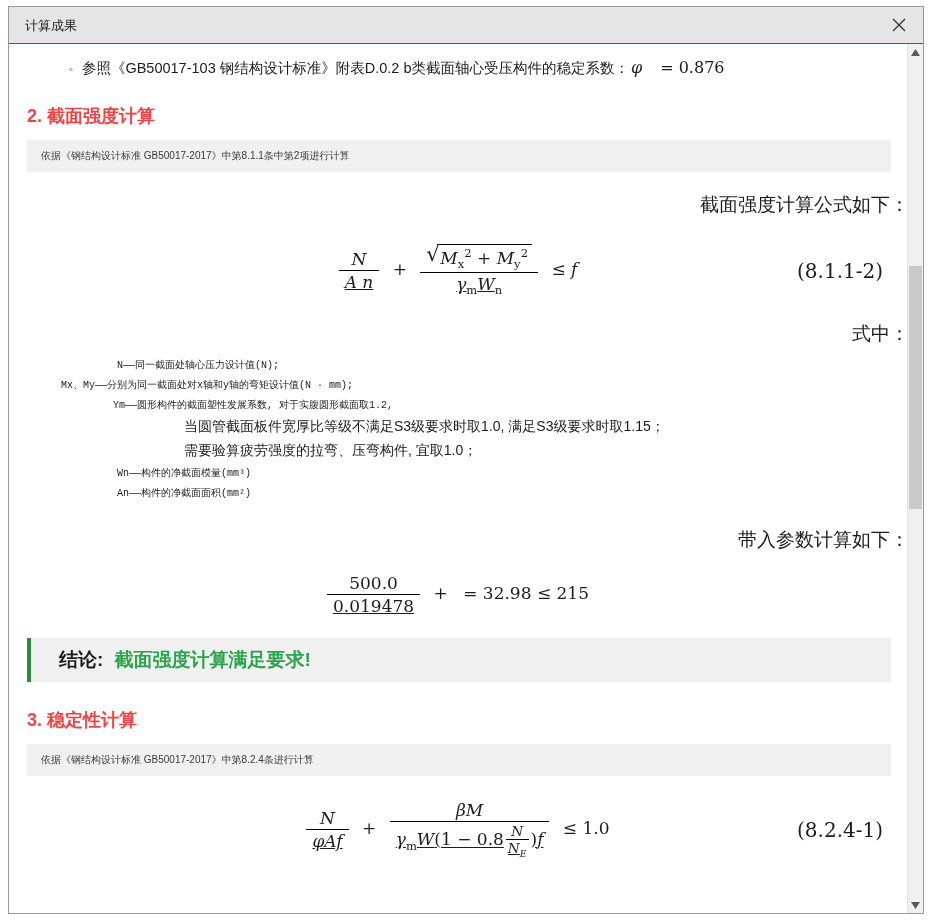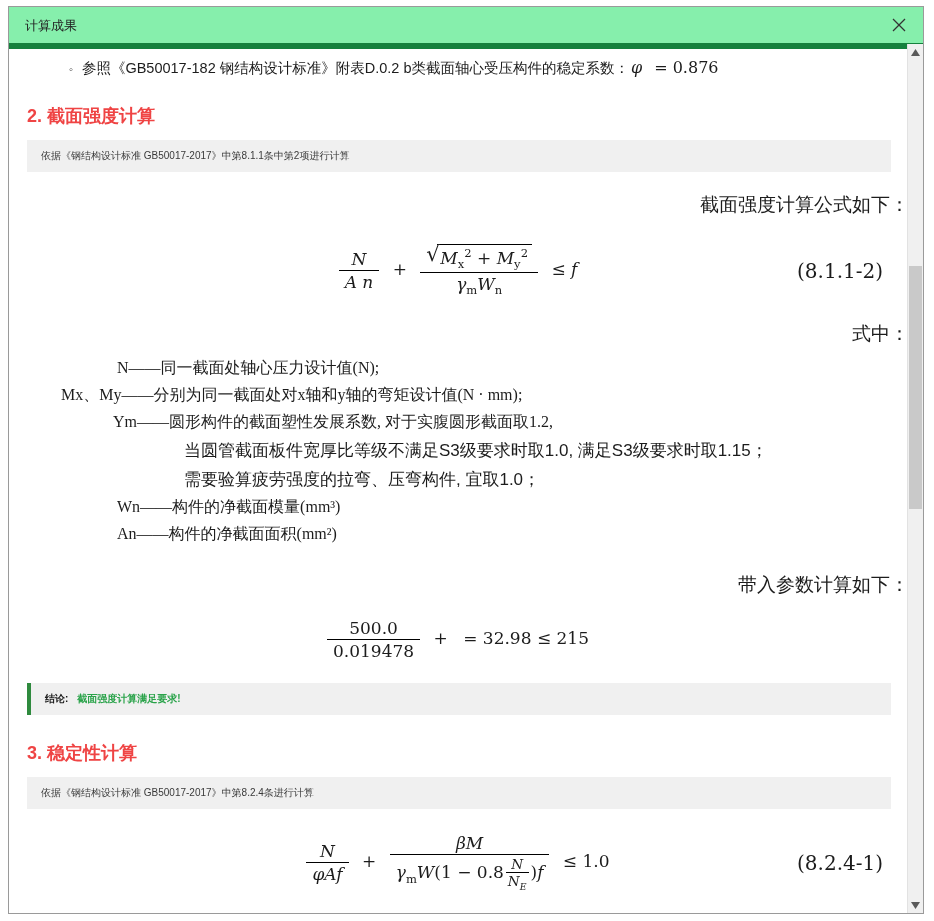--- a/index.html
+++ b/index.html
@@ -20,22 +20,22 @@
     width: 916px;
     height: 908px;
     background: #ffffff;
     border: 1px solid #9a9a9a;
     box-sizing: border-box;
     overflow: hidden;
   }
   .titlebar {
     position: relative;
     height: 36px;
-    border-bottom: 6px solid #15803d;
-    background: #86efac;
+    border-bottom: 1px solid #15803d;
+    background: #e5e5e5;
   }
   .title-text {
     position: absolute;
     left: 16px;
     top: 10px;
     font-size: 13px;
     color: #222222;
   }
   .close-btn {
     position: absolute;
@@ -151,47 +151,47 @@
     font-family: "DejaVu Serif", serif;
     font-size: 20px;
     color: #1c1c1c;
   }
   .defs {
     margin: 8px 0 0 0;
     font-size: 14.5px;
   }
   .defs .d-line {
     padding: 3px 0;
-    font-family: Liberation Serif, serif;
-    font-size: 16px;
-  }
-  .defs .d-line.cjk { font-family: "Liberation Sans", sans-serif; font-size: 17px; }
+    font-family: Liberation Mono, monospace;
+    font-size: 10px;
+  }
+  .defs .d-line.cjk { font-family: "Liberation Sans", sans-serif; font-size: 14px; }
   .indent-1 { margin-left: 108px; }
   .indent-3 { margin-left: 175px; }
 
   .conclusion {
     background: #f0f0f0;
     margin: 22px 18px 0 18px;
-    padding: 9px 14px;
-    font-size: 10px;
+    padding: 9px 28px;
+    font-size: 19px;
     border-left: 4px solid #2f8a3e;
   }
   .conclusion .c-label { font-weight: bold; color: #1c1c1c; }
   .conclusion .c-value { font-weight: bold; color: #2aa34a; }
 
   
   .mi { font-style: italic; font-family: "DejaVu Serif", serif; }
   .frac {
     display: inline-block;
     vertical-align: middle;
     text-align: center;
     margin: 0 3px;
   }
   .frac .num { display: block; padding: 0 6px 1px 6px; border-bottom: 1px solid #000; }
-  .frac .den { display: block; padding: 1px 6px 0 6px; }
+  .frac .den { display: block; padding: 1px 6px 0 6px; text-decoration: underline; }
   .sqrt {
     display: inline-block;
     vertical-align: middle;
     position: relative;
     padding-left: 11px;
   }
   .sqrt > .radicand {
     display: inline-block;
     border-top: 1px solid #000;
     padding: 1px 4px 0 3px;
@@ -229,23 +229,23 @@
         <line x1="14" y1="2" x2="2" y2="14" stroke="#333" stroke-width="1.3"></line>
       </svg>
     </div>
   </div>
 
   <div class="content-area">
     <div class="doc">
 
       <div class="bullet-line">
         <span class="bullet-mark">◦</span>
-        <span>参照《GB50017-182 钢结构设计标准》附表D.0.2 b类截面轴心受压构件的稳定系数：</span>
+        <span>参照《GB50017-103 钢结构设计标准》附表D.0.2 b类截面轴心受压构件的稳定系数：</span>
         <span class="mi" style="margin-left:2px;font-size:16px;">φ</span>
-        <span style="font-family:'DejaVu Serif',serif;margin-left:12px;font-size:16px;">= 0.876</span>
+        <span style="font-family:'DejaVu Serif',serif;margin-left:18px;font-size:16px;">= 0.876</span>
       </div>
 
       <h2 class="section">2. 截面强度计算</h2>
       <div class="note-bar">依据《钢结构设计标准 GB50017-2017》中第8.1.1条中第2项进行计算</div>
       <div class="para">截面强度计算公式如下：</div>
 
       <div class="formula-row" style="margin-top:26px;">
         <div class="formula-center">
           <span class="frac">
             <span class="num mi">N</span>

